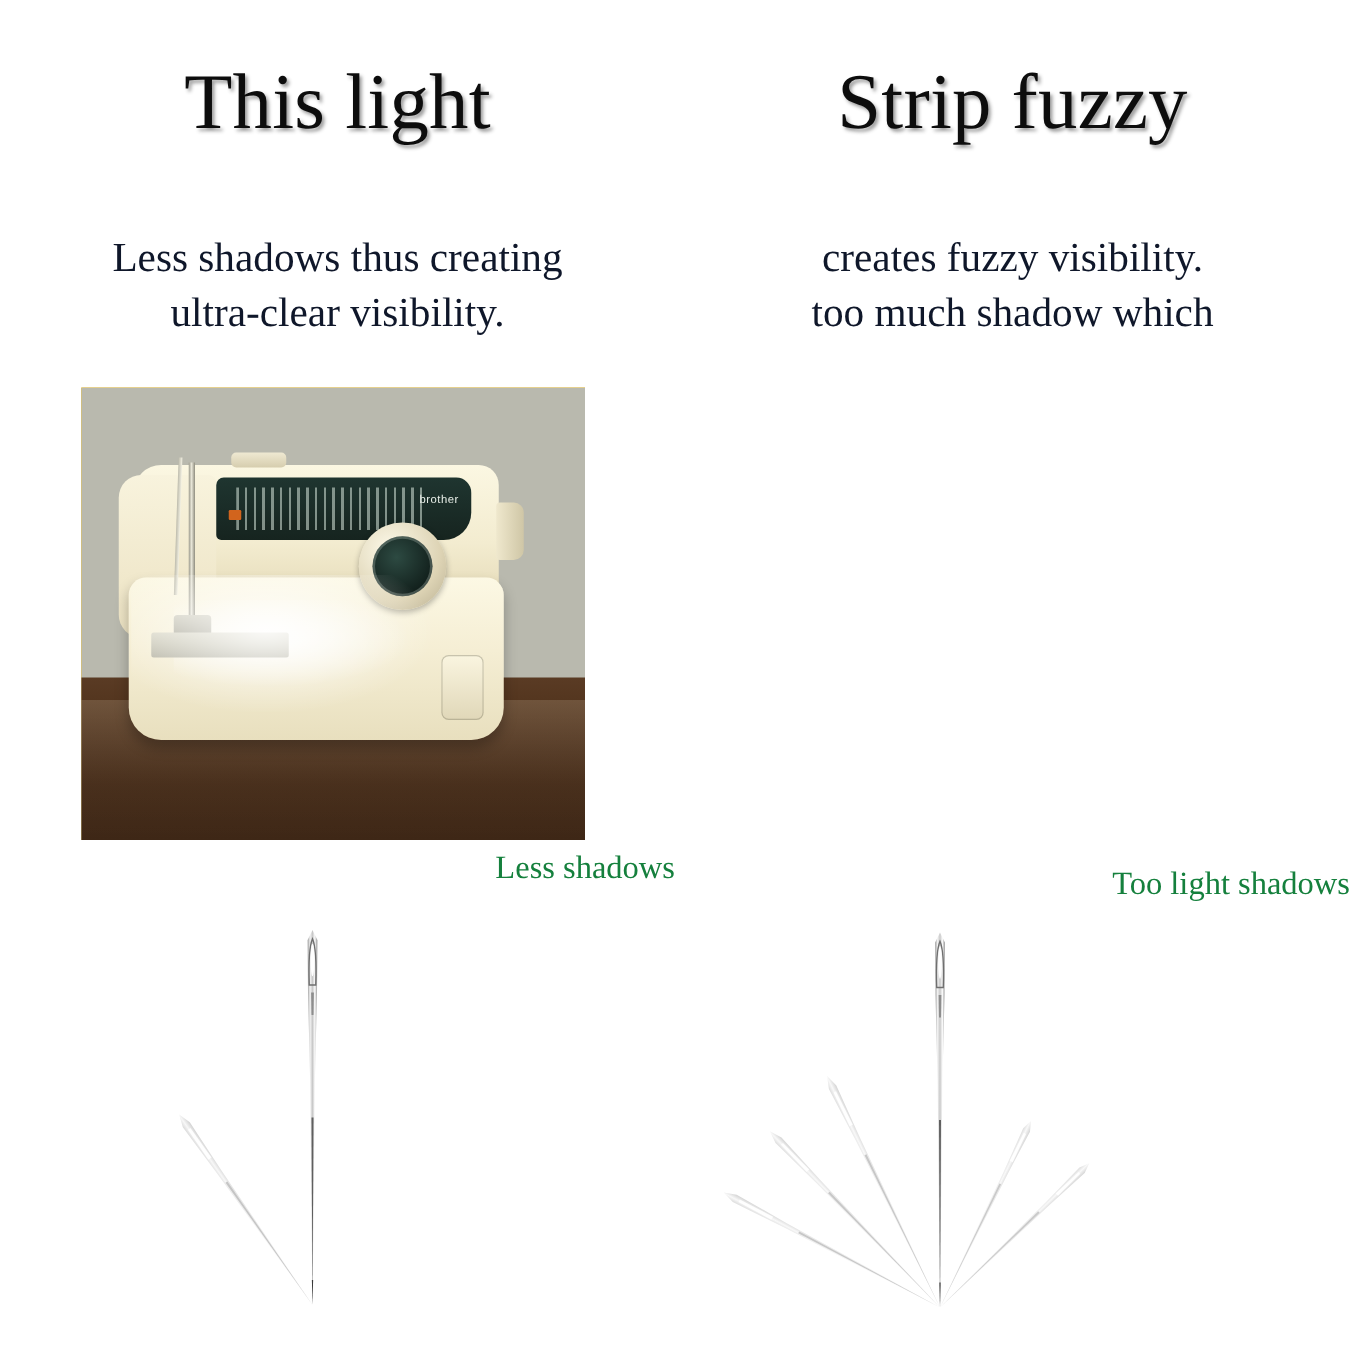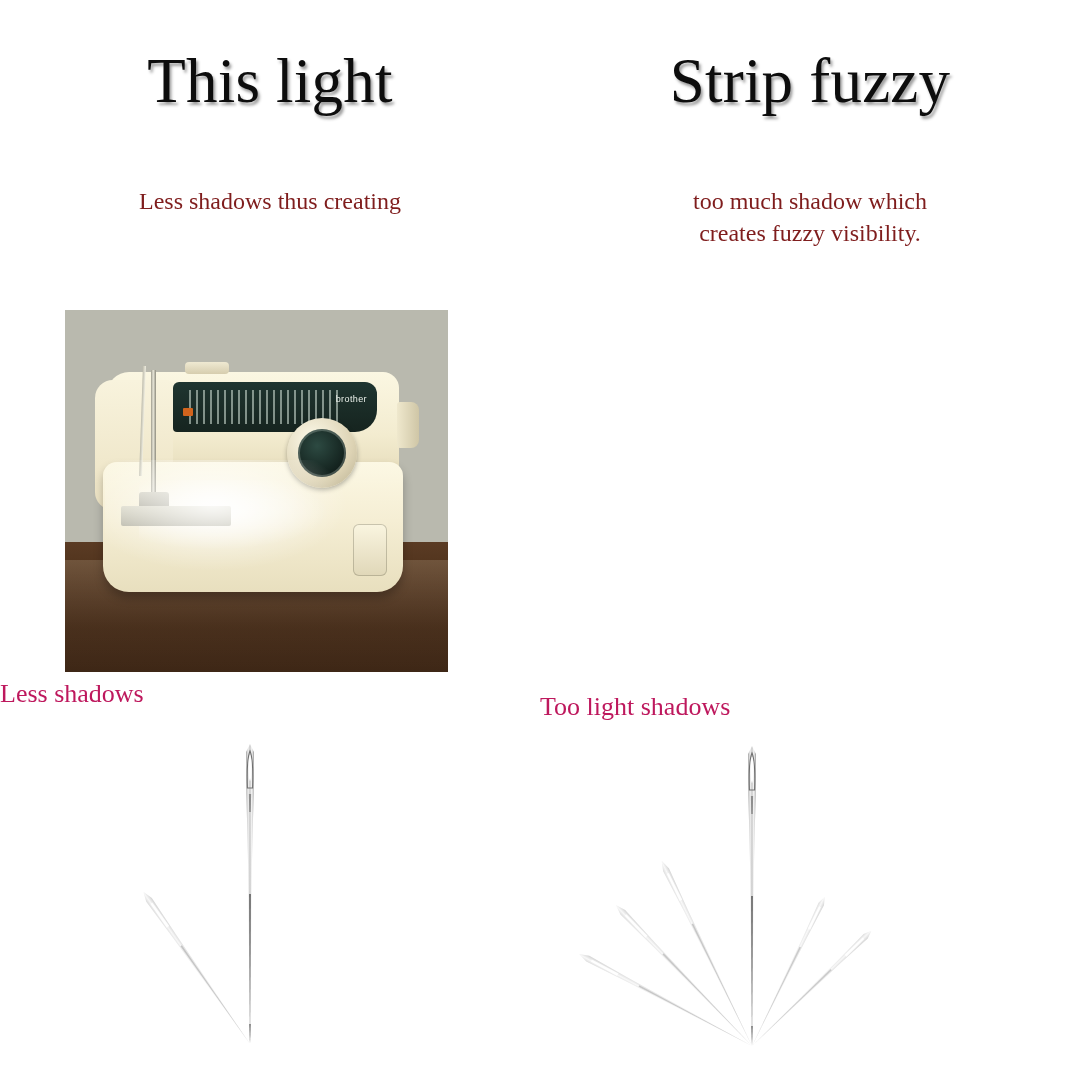--- a/index.html
+++ b/index.html
@@ -22,37 +22,38 @@
     text-align:center;
     font-size:63px;line-height:1.0;
     color:#0d0d0d;
     letter-spacing:0.2px;
     text-shadow:2px 3px 3px rgba(40,40,40,0.45);
     white-space:nowrap;
   }
   .subtitle{
     position:absolute;top:186px;left:0;width:540px;
     text-align:center;
-    font-size:24px;line-height:1.32;
-    color:#7f1d1d;
+    font-size:33px;line-height:1.32;
+    color:#0f172a;
   }
   .col-left .subtitle{left:8px;width:524px;}
   .col-right .subtitle{left:6px;width:528px;}
 
   
   .photo{
     position:absolute;
     overflow:hidden;
     background:#eab308;
+    padding-left:20px;
   }
   .photo-left{left:65px;top:310px;width:383px;height:362px;}
 
   .caption{
     position:absolute;width:540px;left:0;
-    text-align:left;font-size:26px;color:#be185d;
+    text-align:right;font-size:26px;color:#15803d;
   }
   .col-left .caption{top:679px;}
   .col-right .caption{top:692px;}
 
   
   .lp-bg{position:absolute;inset:0;background:#b9b9ae;}
   .lp-table{
     position:absolute;left:0;right:0;bottom:0;height:130px;
     background:linear-gradient(180deg,#5a3b24 0%,#54361f 14%,#4a2f1b 46%,#3e2716 100%);
   }
@@ -160,20 +161,21 @@
 <body>
 
 <div class="stage">
 
   <div class="col col-left">
 
     <div class="headline">This light</div>
 
     <div class="subtitle">
       <div>Less shadows thus creating</div>
+      <div>ultra-clear visibility.</div>
     </div>
 
     <div class="photo photo-left">
       <div class="lp-bg"></div>
       <div class="lp-table"></div>
 
       <div class="lp-arm"></div>
       <div class="lp-spool"></div>
       <div class="lp-head"></div>
       <div class="lp-body"></div>
@@ -229,22 +231,22 @@
         </g>
       </svg>
     </div>
   </div>
 
   <div class="col col-right">
 
     <div class="headline">Strip fuzzy</div>
 
     <div class="subtitle">
+      <div>creates fuzzy visibility.</div>
       <div>too much shadow which</div>
-      <div>creates fuzzy visibility.</div>
     </div>
 
     <div class="caption">Too light shadows</div>
 
     <div class="needle-wrap">
       <svg class="needle-svg" viewBox="0 0 540 352">
         <defs>
           <linearGradient id="steelR" x1="0" y1="0" x2="1" y2="0">
             <stop offset="0%" stop-color="#9a9a9a"></stop>
             <stop offset="25%" stop-color="#f2f2f2"></stop>

